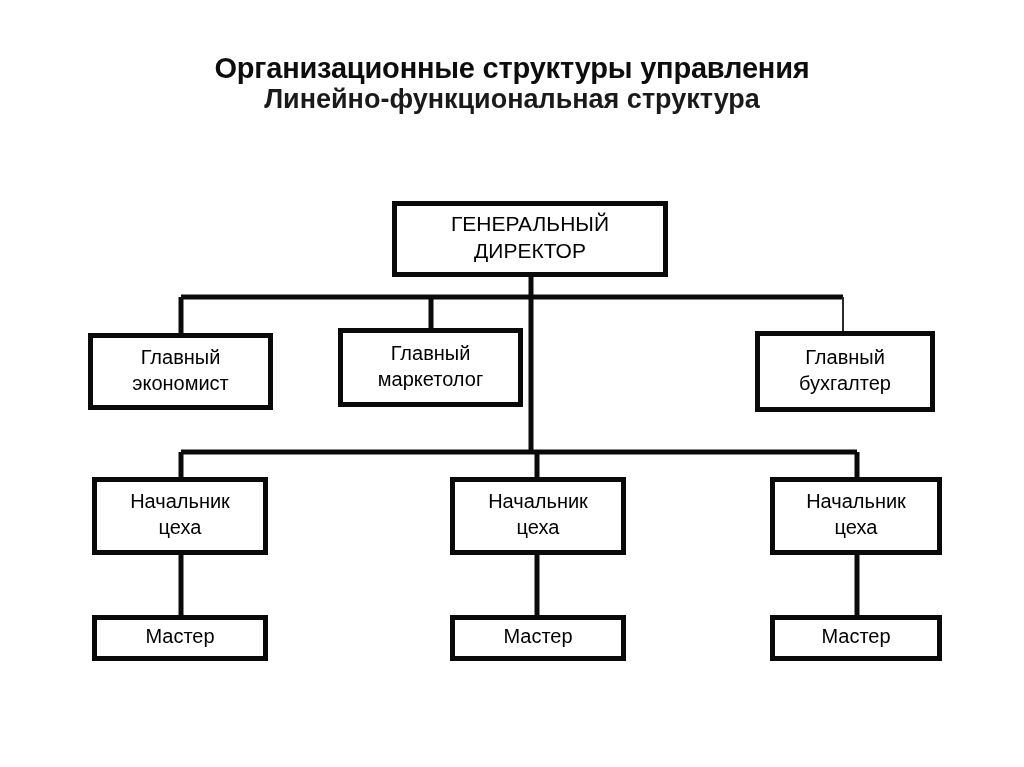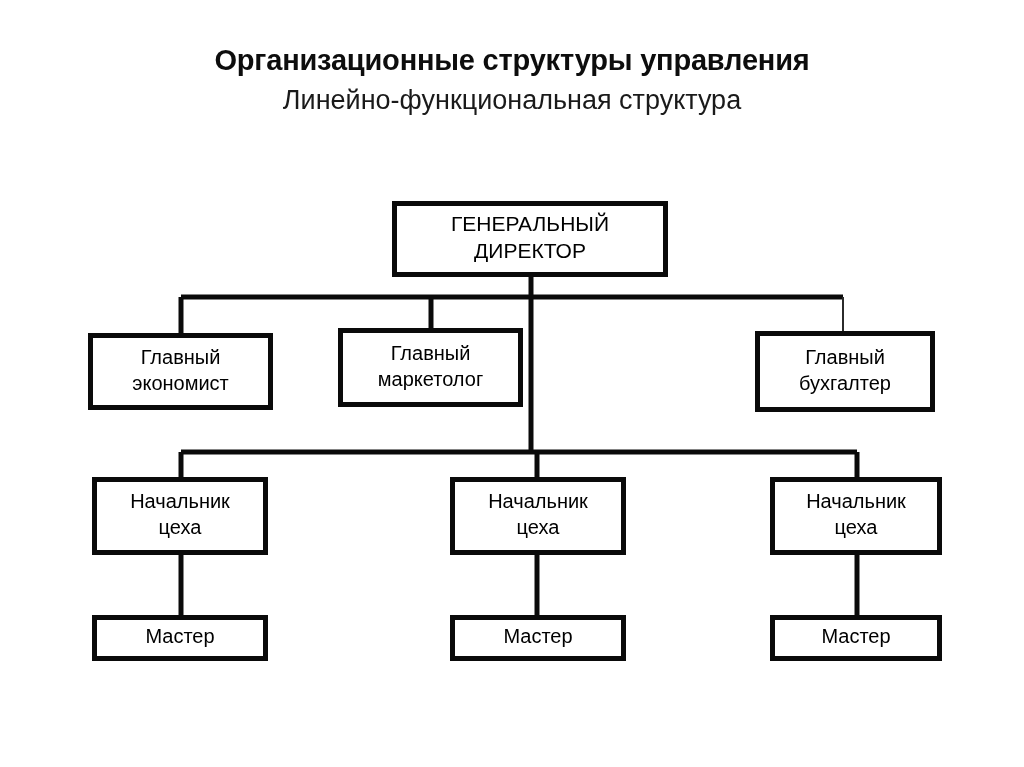--- a/index.html
+++ b/index.html
@@ -19,37 +19,36 @@
   #slide {
     position: absolute;
     left: 0; top: 0;
     width: 1024px;
     height: 767px;
     background: #ffffff;
   }
   .title-block {
     position: absolute;
     left: 0;
-    top: 44px;
+    top: 52px;
     width: 1024px;
     text-align: center;
   }
   .title-main {
     font-size: 29px;
     font-weight: bold;
     letter-spacing: -0.2px;
     line-height: 1.12;
     color: #0d0d0d;
     white-space: nowrap;
   }
   .title-sub {
     font-size: 27px;
-    font-weight: normal;
+    font-weight: bold;
     line-height: 1.15;
-    margin-top: 9px;
     color: #1a1a1a;
     white-space: nowrap;
   }
   #chart-svg {
     position: absolute;
     left: 0;
     top: 0;
     width: 1024px;
     height: 767px;
     display: block;

